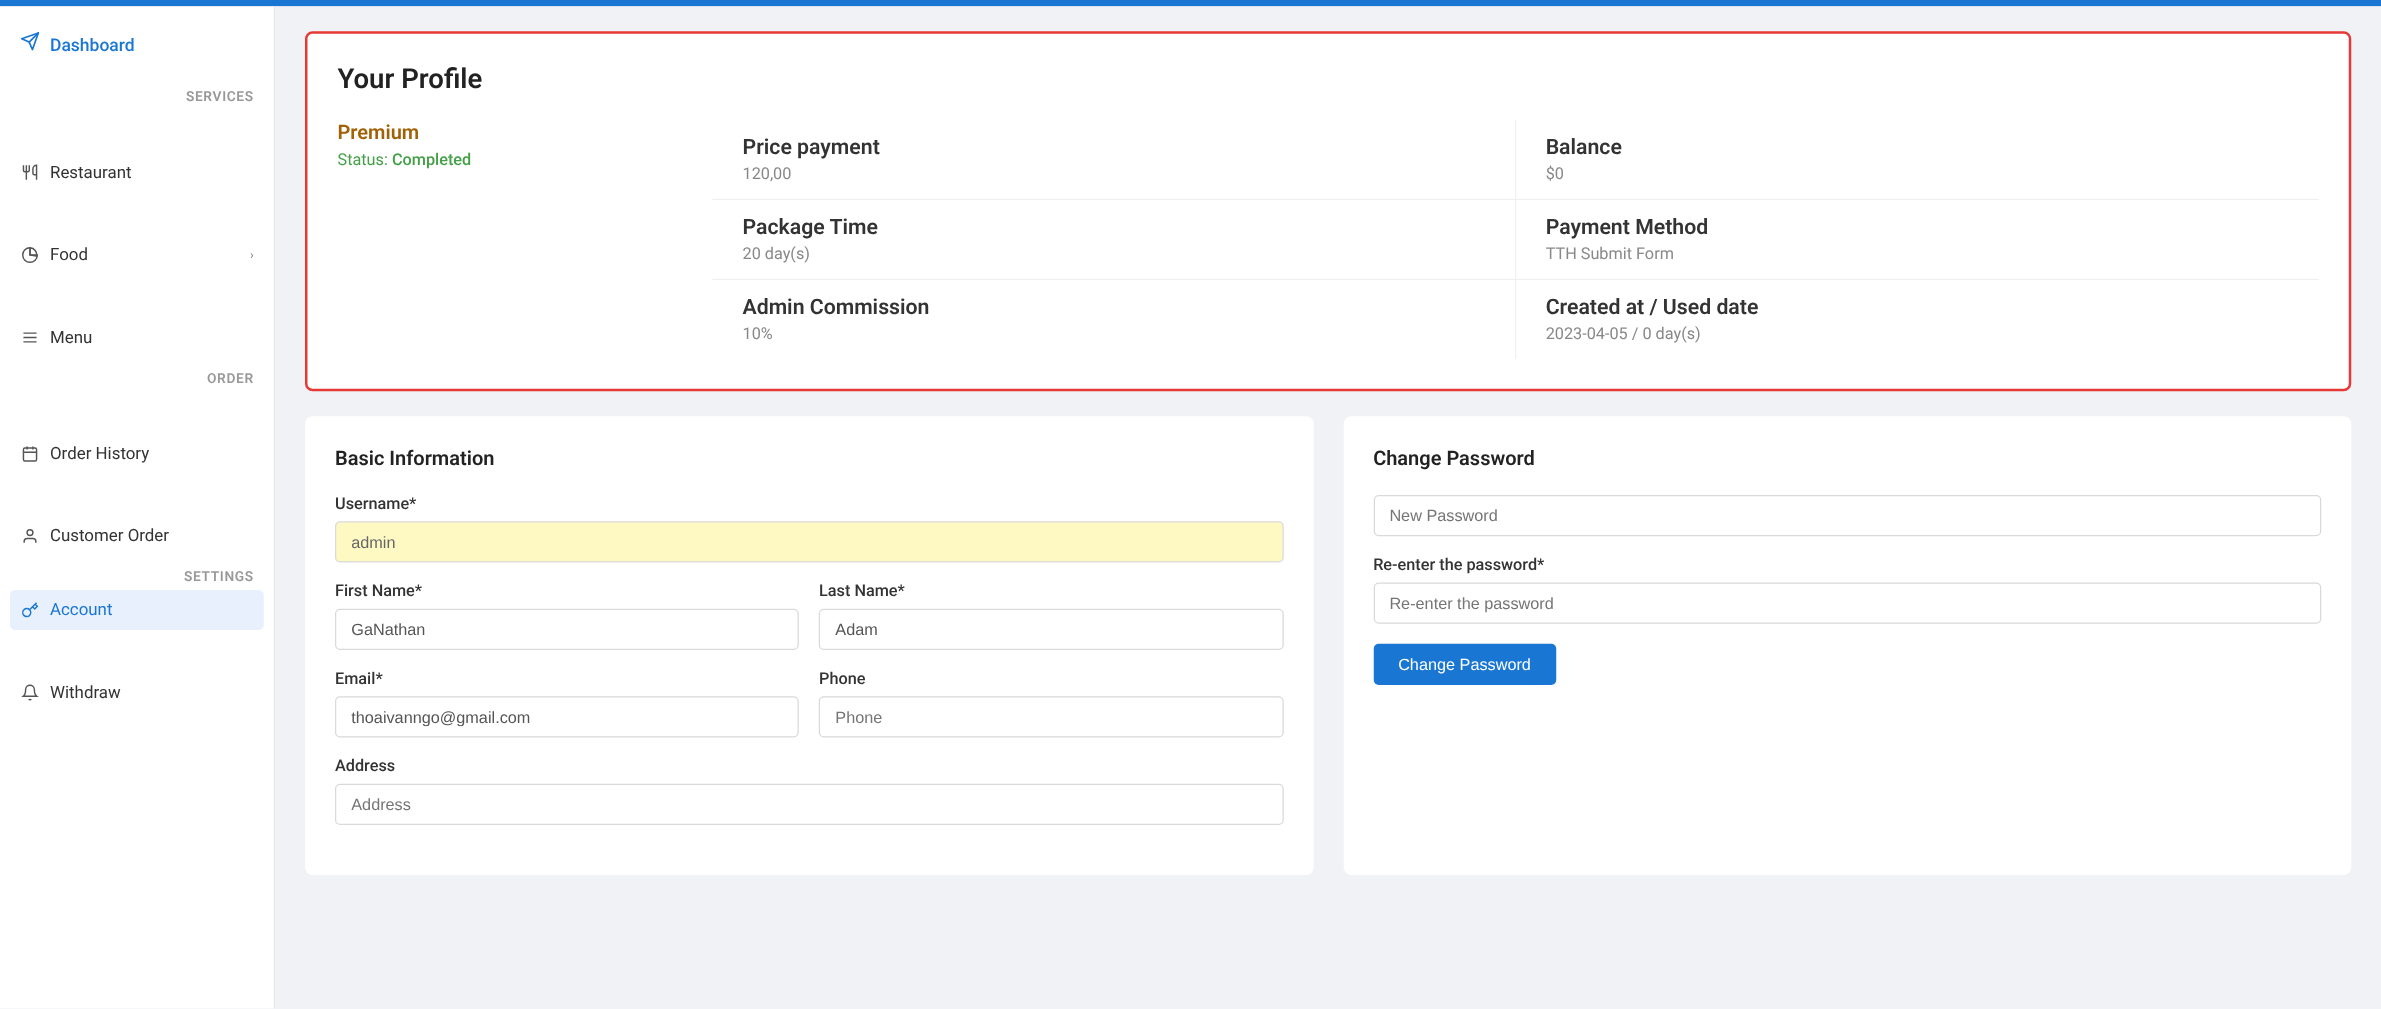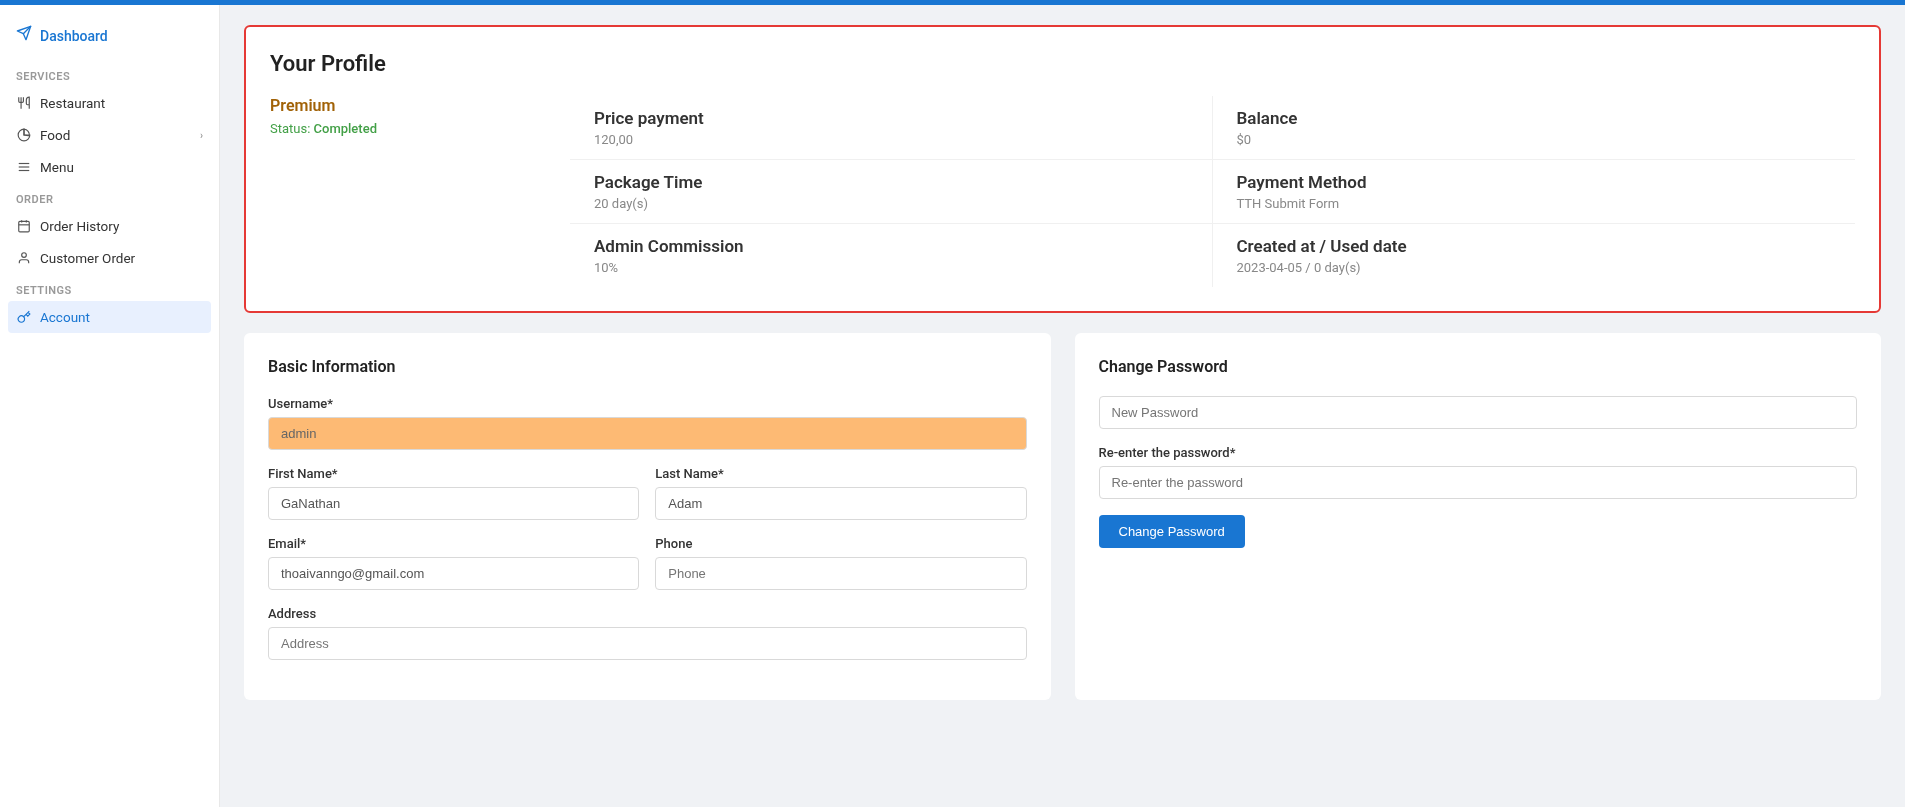--- a/index.html
+++ b/index.html
@@ -39,31 +39,33 @@
     }
 
     .sidebar-logo svg { color: #1976d2; }
 
     .sidebar-section-label {
       font-size: 11px;
       font-weight: 600;
       color: #999;
       padding: 10px 16px 4px 16px;
       letter-spacing: 0.5px;
+      text-align: right;
     }
 
     .sidebar-item {
       display: flex;
       align-items: center;
       gap: 8px;
       padding: 8px 16px;
       cursor: pointer;
       font-size: 13.5px;
       color: #333;
       position: relative;
+      margin-top: 34px;
     }
     .sidebar-item.active { background: #e8f0fe; color: #1976d2; border-radius: 4px; margin: 0 8px; padding: 8px 8px; }
 
     .sidebar-item .chevron {
       margin-left: auto;
       font-size: 10px;
       color: #888;
     }
 
     .sidebar-icon {
@@ -187,21 +189,21 @@
       padding: 8px 12px;
       border: 1px solid #d9d9d9;
       border-radius: 4px;
       font-size: 13px;
       color: #555;
       background: #fff;
       outline: none;
     }
 
     .form-control.readonly {
-      background: #fdba74;
+      background: #fef9c3;
       color: #666;
     }
 
     .form-row {
       display: grid;
       grid-template-columns: 1fr 1fr;
       gap: 16px;
     }
 
     .btn-primary {
@@ -297,20 +299,29 @@
 
     <div class="sidebar-item active">
       <span class="sidebar-icon">
         <svg width="14" height="14" viewBox="0 0 24 24" fill="none" stroke="currentColor" stroke-width="2">
             <path d="M21 2l-2 2m-7.61 7.61a5.5 5.5 0 1 1-7.778 7.778 5.5 5.5 0 0 1 7.777-7.777zm0 0L15.5 7.5m0 0l3 3L22 7l-3-3m-3.5 3.5L19 4"></path>
           </svg>
       </span>
       <span>Account</span>
     </div>
 
+    <div class="sidebar-item">
+      <span class="sidebar-icon">
+        <svg width="14" height="14" viewBox="0 0 24 24" fill="none" stroke="currentColor" stroke-width="2">
+            <path d="M18 8A6 6 0 0 0 6 8c0 7-3 9-3 9h18s-3-2-3-9"></path>
+            <path d="M13.73 21a2 2 0 0 1-3.46 0"></path>
+          </svg>
+      </span>
+      <span>Withdraw</span>
+    </div>
 
   </div>
 
   <div class="main-content">
 
     <div class="profile-card">
       <div class="profile-card-title">Your Profile</div>
       <div class="profile-card-body">
         <div class="profile-left">
           <div class="plan-name">Premium</div>

